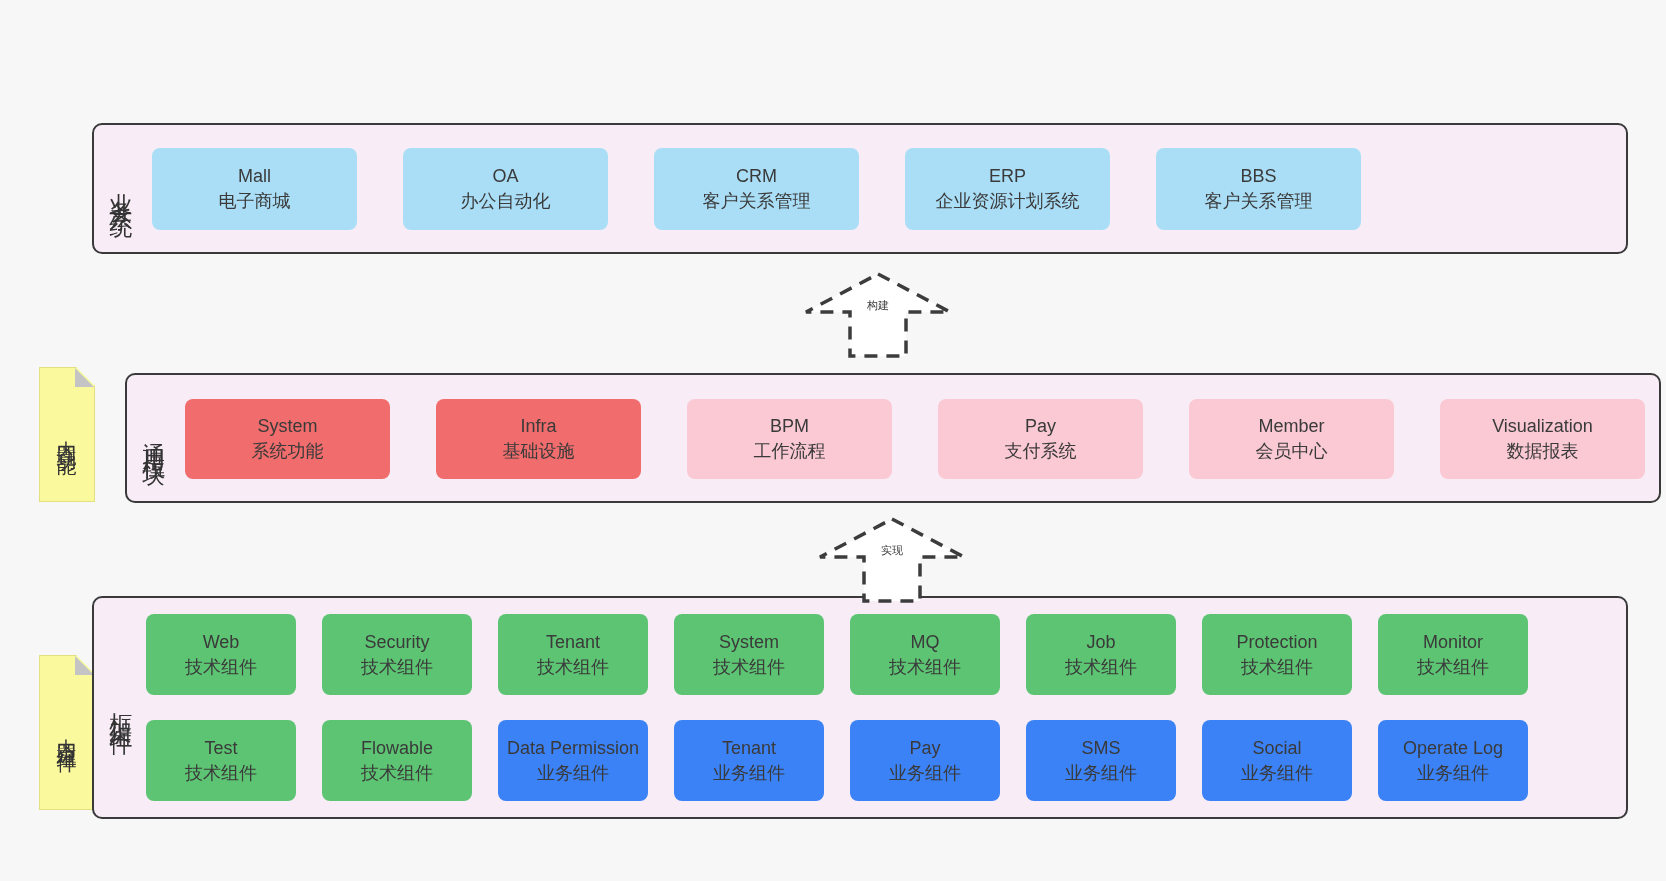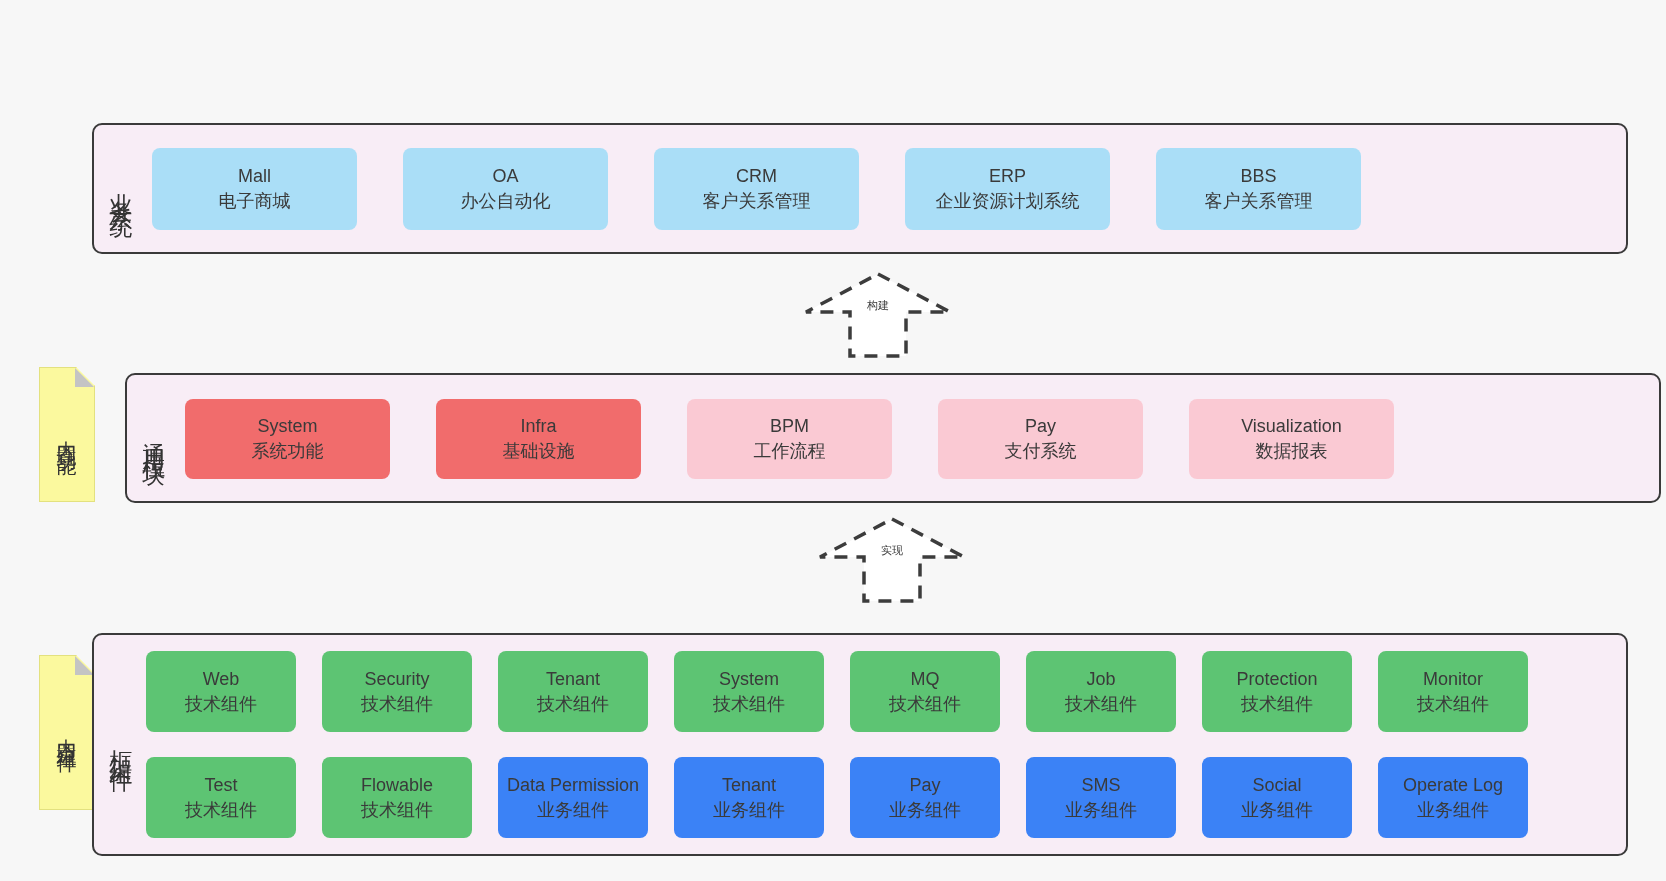--- a/index.html
+++ b/index.html
@@ -22,21 +22,21 @@
     left:92px;
     width:1536px;
     background:#f8edf6;
     border:2px solid #3a3a3a;
     border-radius:10px;
     box-sizing:border-box;
     z-index:2;
   }
   .layer1 { top:123px; height:131px; }
   .layer2 { top:373px; height:130px;margin-left:33px; }
-  .layer3 { top:633px; height:223px; }
+  .layer3 { top:596px; height:223px; }
 
   .layer-label {
     position:absolute;
     left:14px;
     top:50%;
     transform:translateY(-50%);
     writing-mode:vertical-rl;
     text-orientation:upright;
     font-size:23px;
     letter-spacing:7px;
@@ -204,20 +204,24 @@
         <div class="box pink">
           <div>BPM</div>
           <div>工作流程</div>
         </div>
 
         <div class="box pink">
           <div>Pay</div>
           <div>支付系统</div>
         </div>
 
+        <div class="box pink">
+          <div>Member</div>
+          <div>会员中心</div>
+        </div>
 
         <div class="box pink">
           <div>Visualization</div>
           <div>数据报表</div>
         </div>
       </div>
   </section>
 
   <div class="arrow arrow2">
     <svg viewBox="0 0 150 88">

